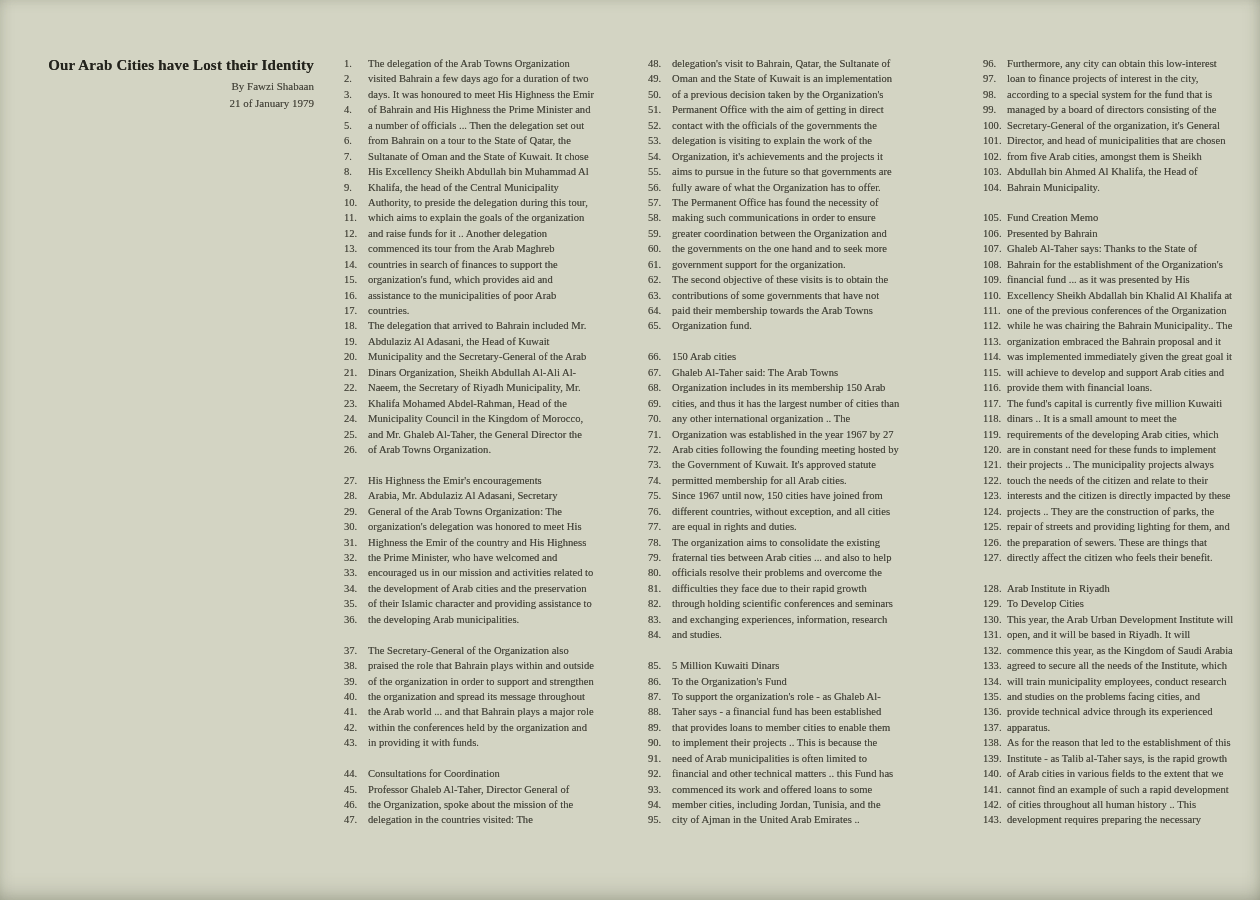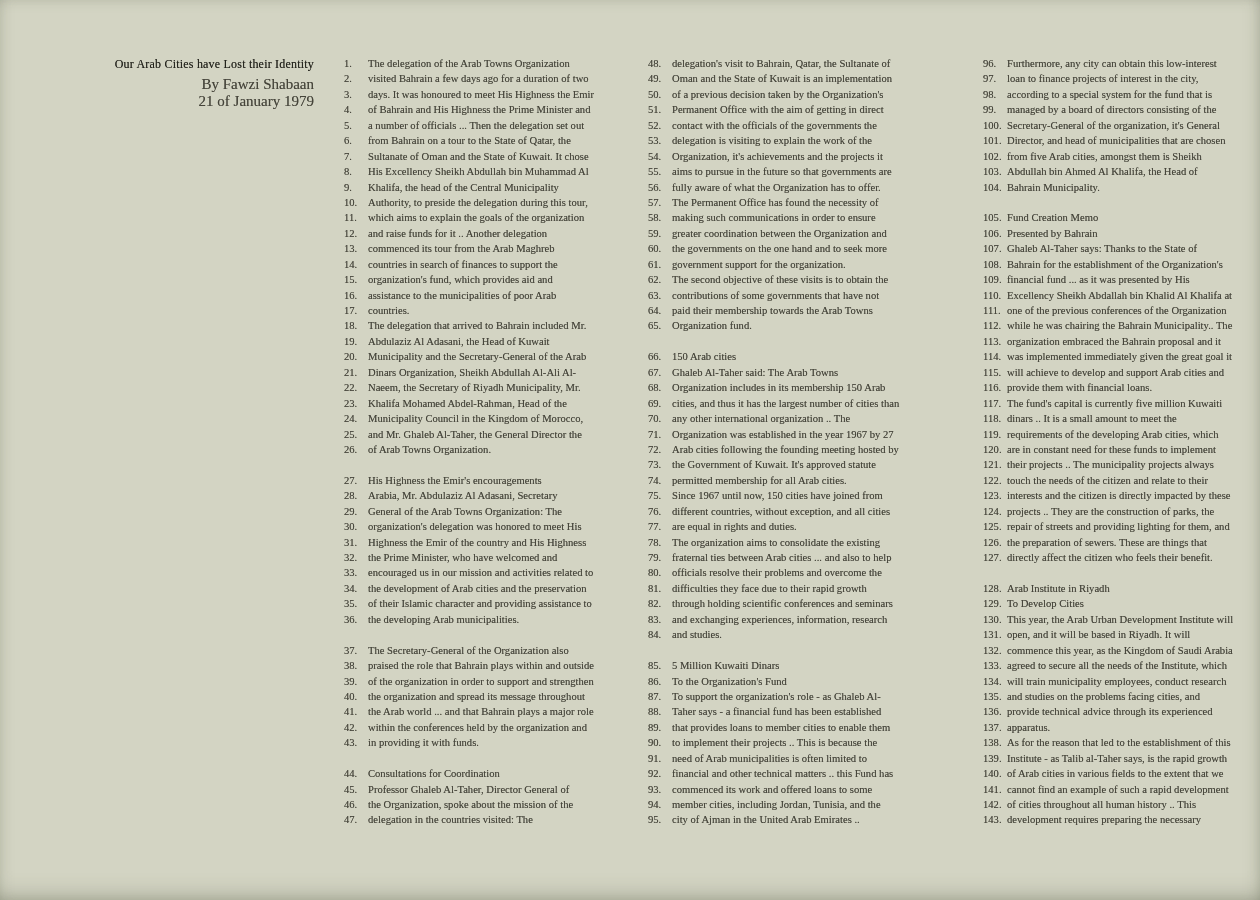--- a/index.html
+++ b/index.html
@@ -31,29 +31,29 @@
   }
   .title-block {
     position: absolute;
     left: 0;
     top: 57px;
     width: 314px;
     text-align: right;
     color: #26261f;
   }
   .doc-title {
-    font-size: 12px;
-    font-weight: normal;
+    font-size: 15px;
+    font-weight: bold;
     letter-spacing: 0.2px;
     color: #23231c;
     margin: 0 0 4px 16px;
     text-shadow: 0 0 0.6px rgba(35, 35, 28, 0.6);
   }
   .byline {
-    font-size: 15px;
+    font-size: 11px;
     line-height: 16.5px;
     color: #45443a;
     text-shadow: 0 0 0.5px rgba(69, 68, 58, 0.55);
   }
   .col {
     position: absolute;
     top: 57px;
     width: 238px;
     color: #45443a;
   }

